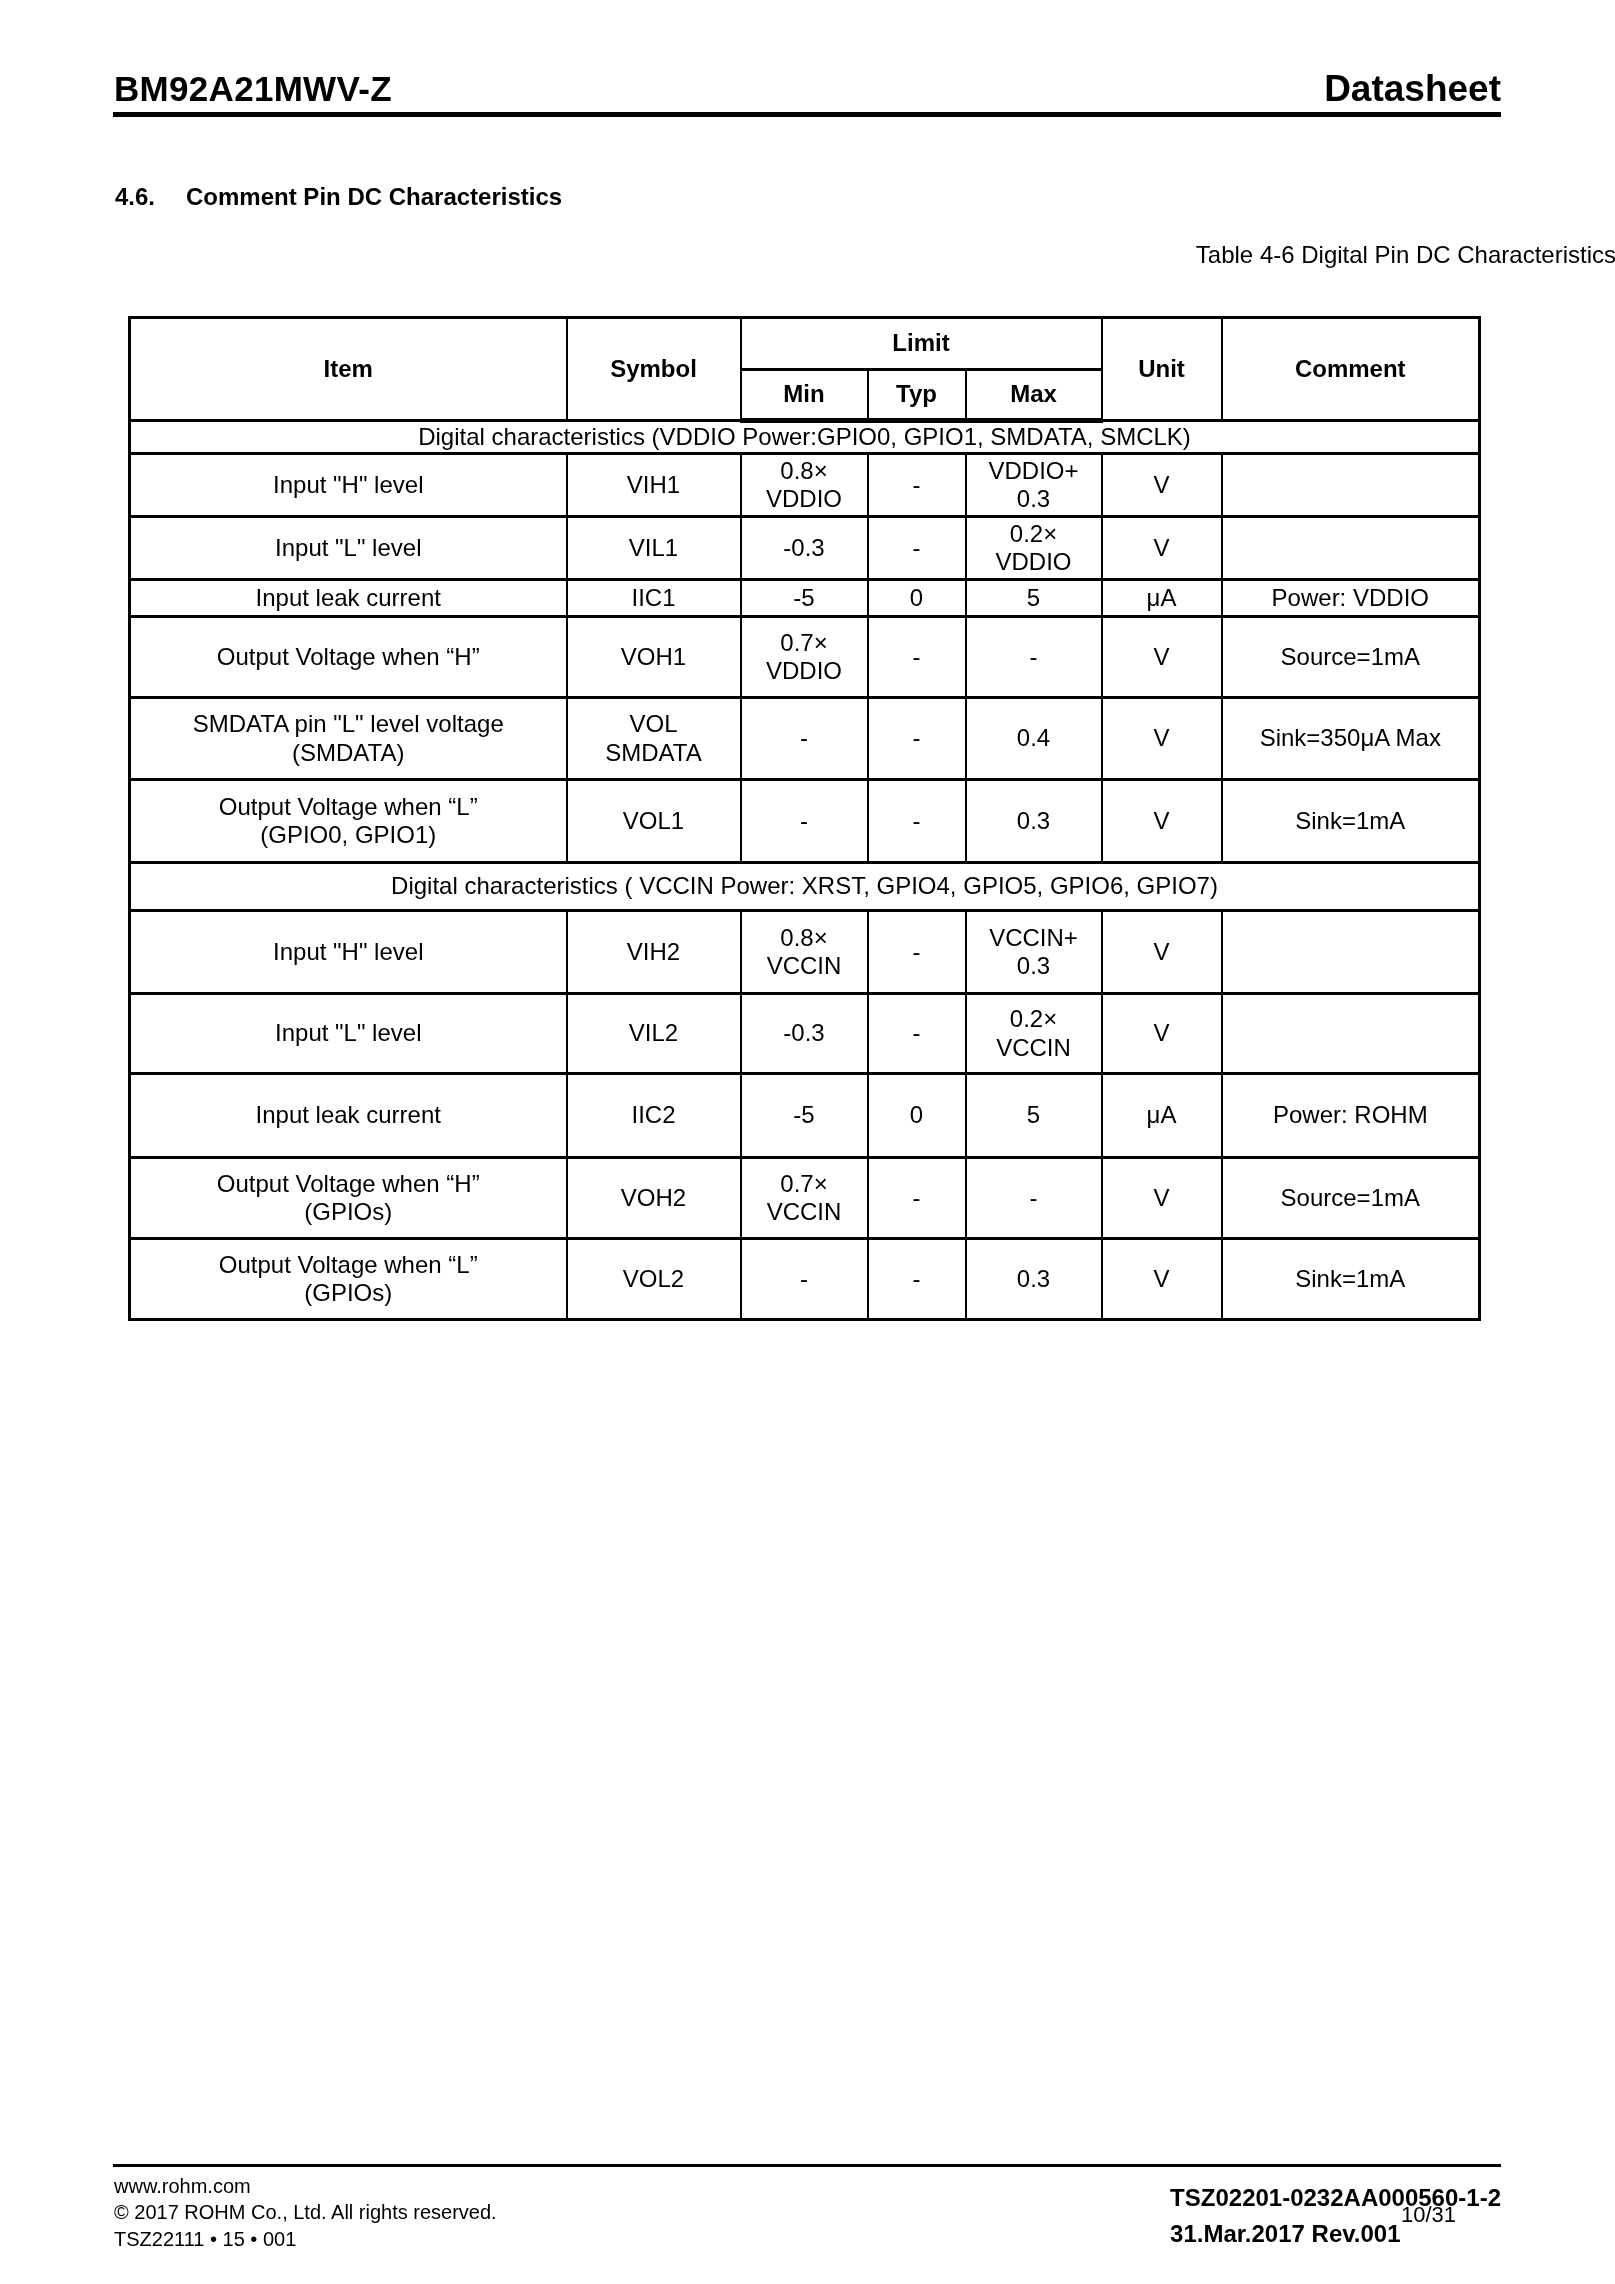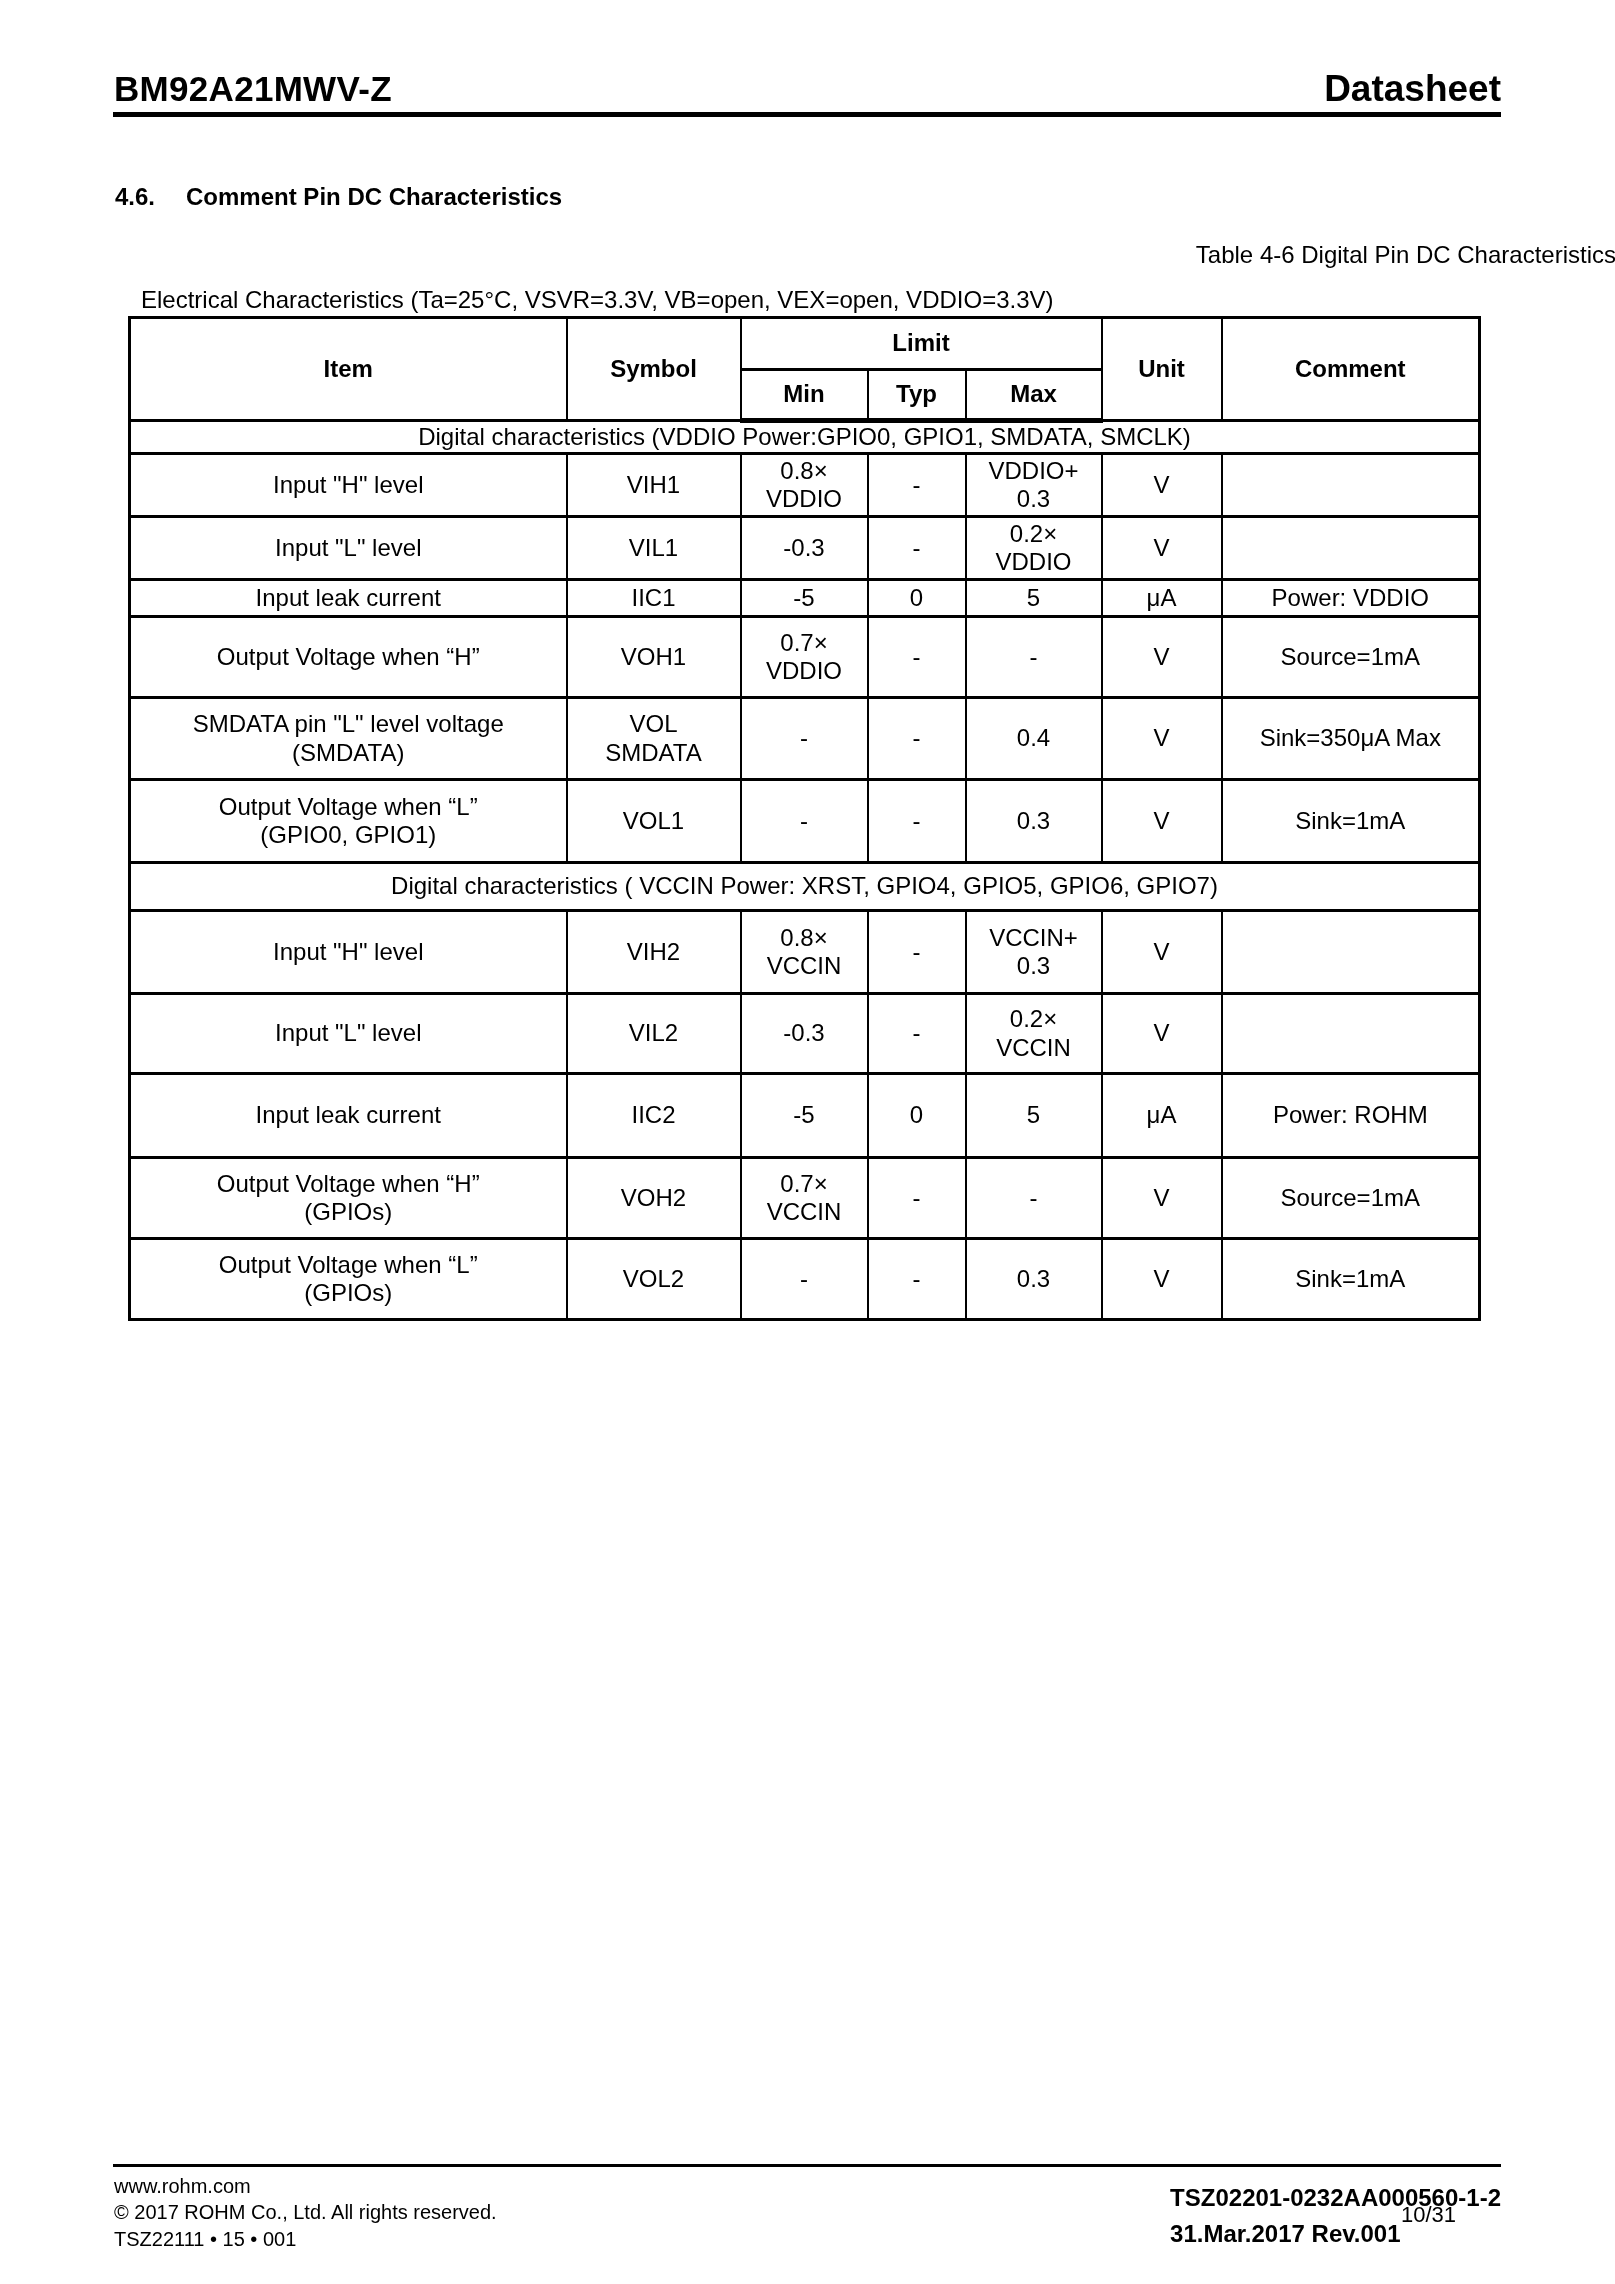--- a/index.html
+++ b/index.html
@@ -113,21 +113,20 @@
     <span class="doc-type">Datasheet</span>
   </div>
   <div class="header-rule"></div>
 
   <div class="section-heading">
     <span class="section-number">4.6.</span>
     <span>Comment Pin DC Characteristics</span>
   </div>
 
   <div class="table-caption">Table 4-6 Digital Pin DC Characteristics</div>
-  <div class="conditions">Electrical Characteristics (Ta=25°C, VSVR=3.3V, VB=open, VEX=open, VDDIO=3.3V)</div>
 
   <div class="spec-table-wrap">
     <table class="spec">
       <colgroup>
         <col style="width:437px">
           <col style="width:174px">
           <col style="width:127px">
         <col style="width:98px">
           <col style="width:136px">
           <col style="width:120px">

